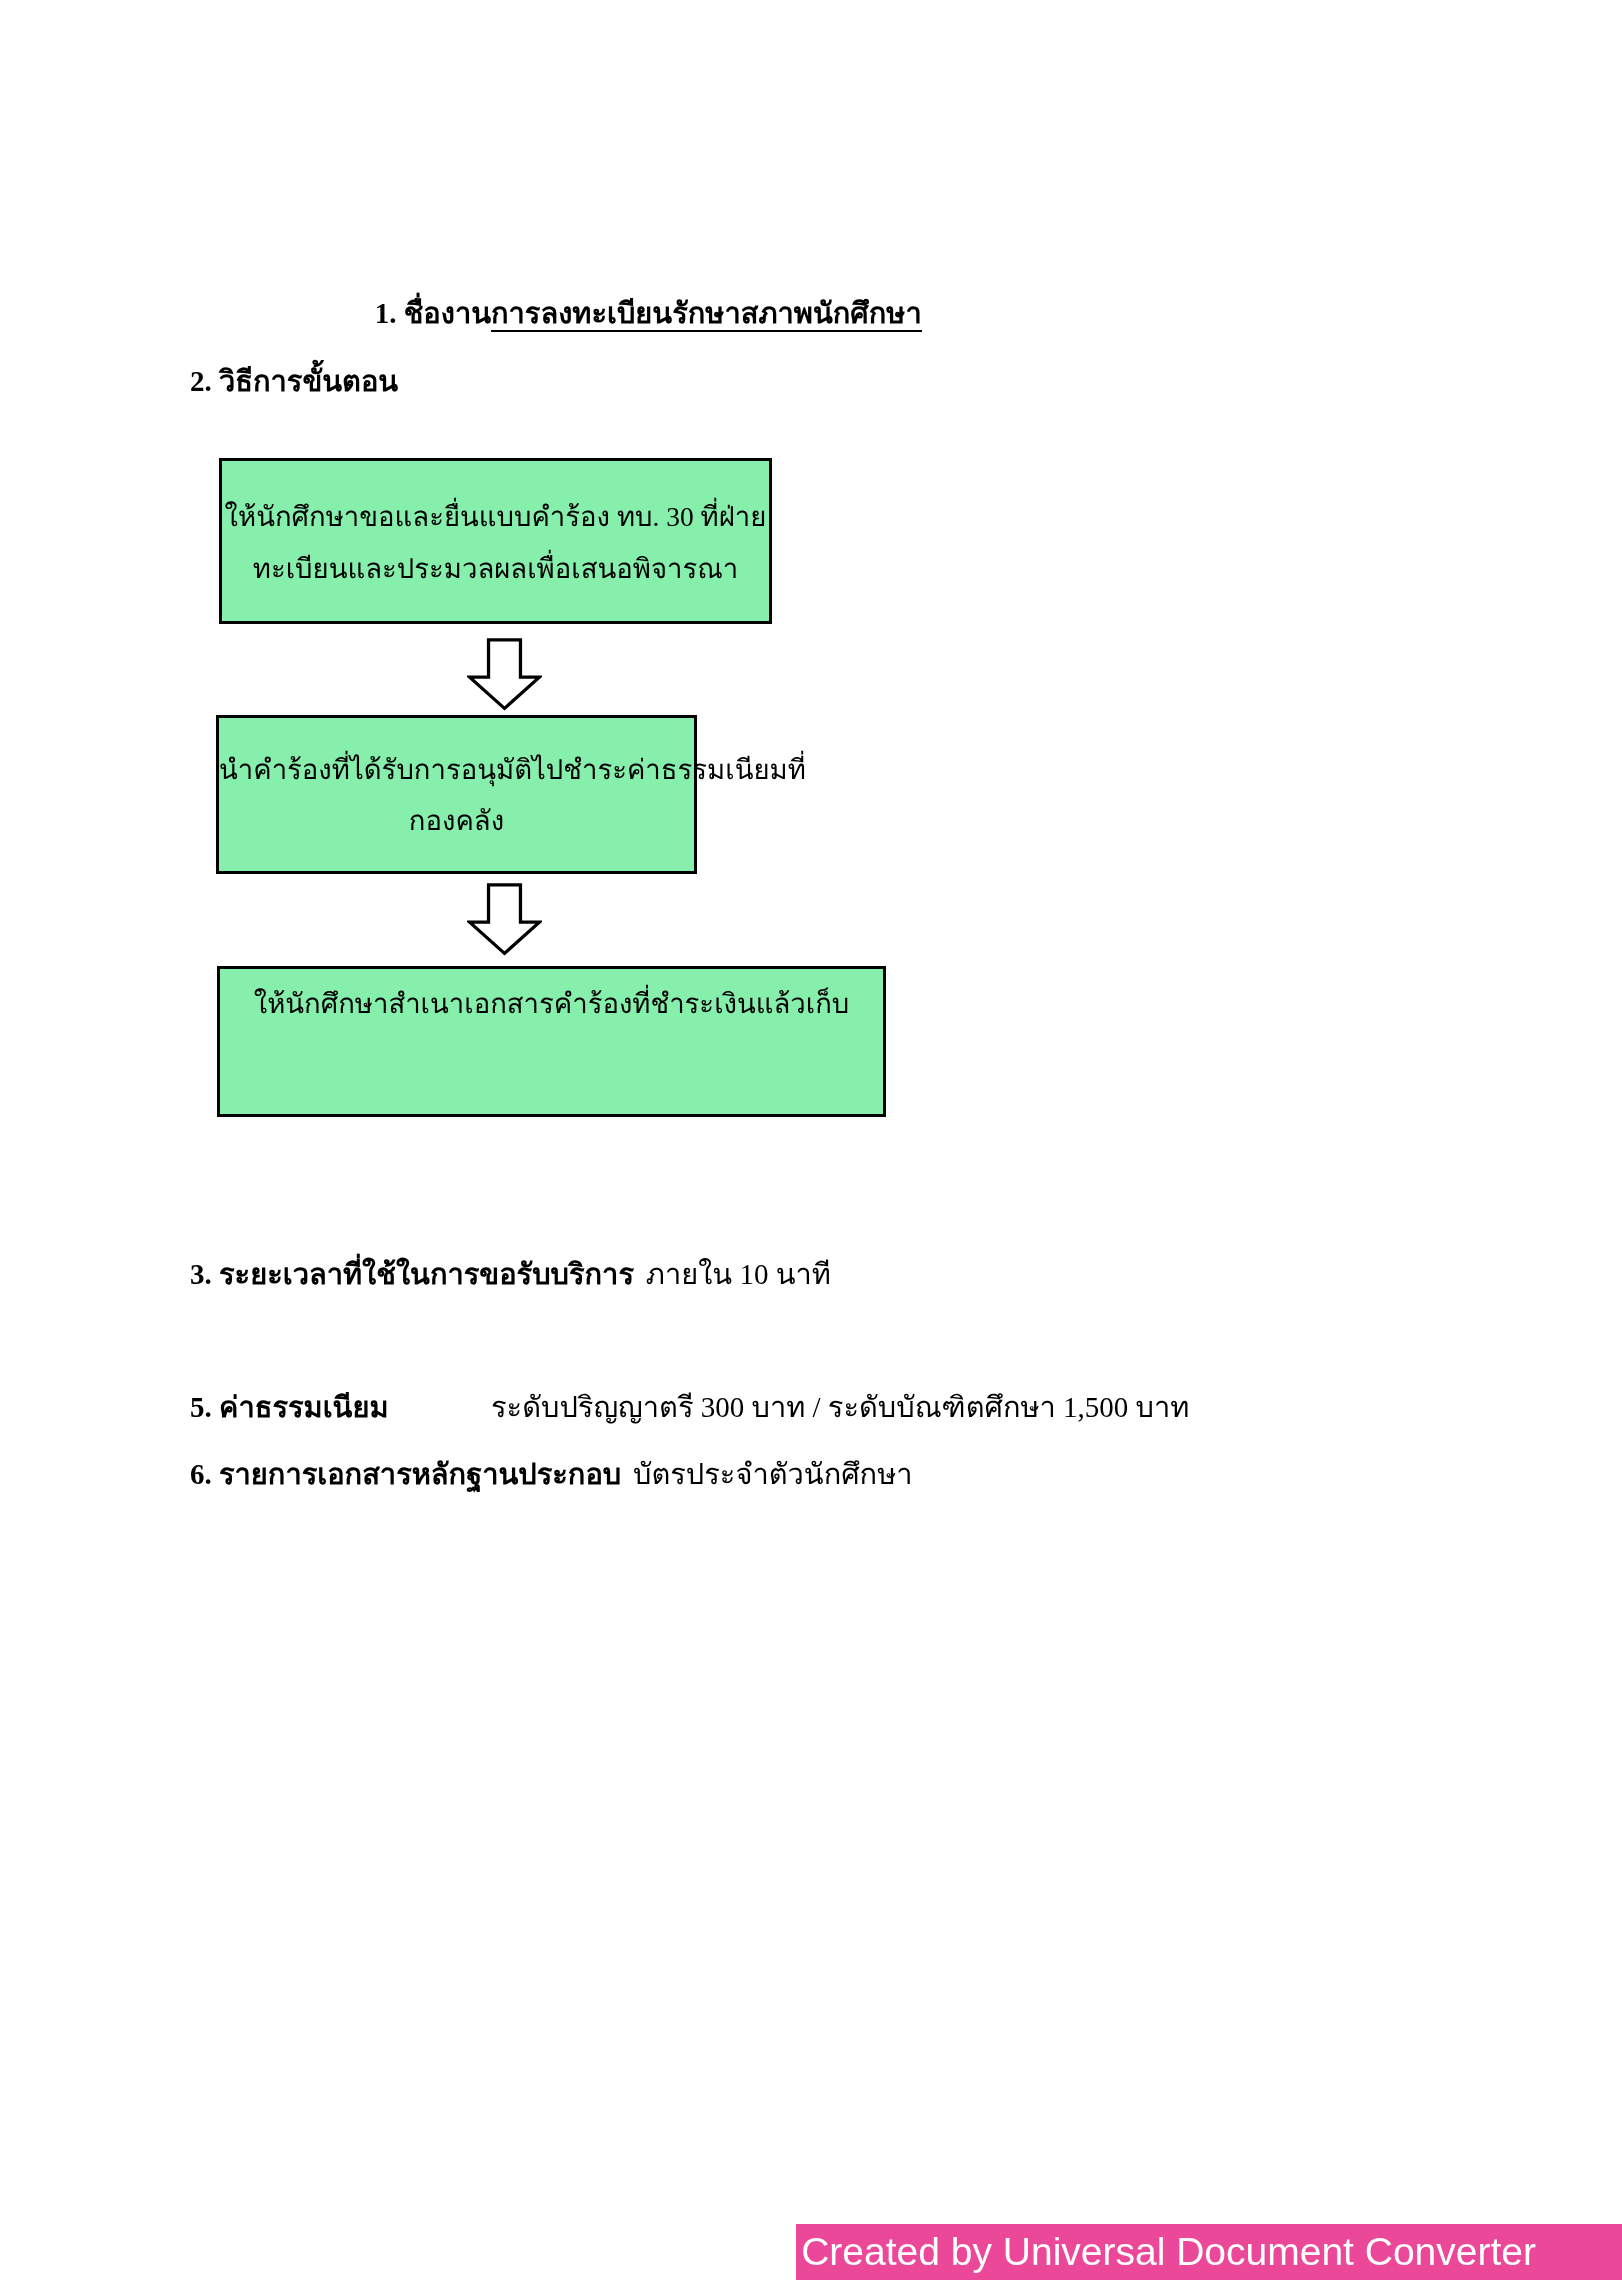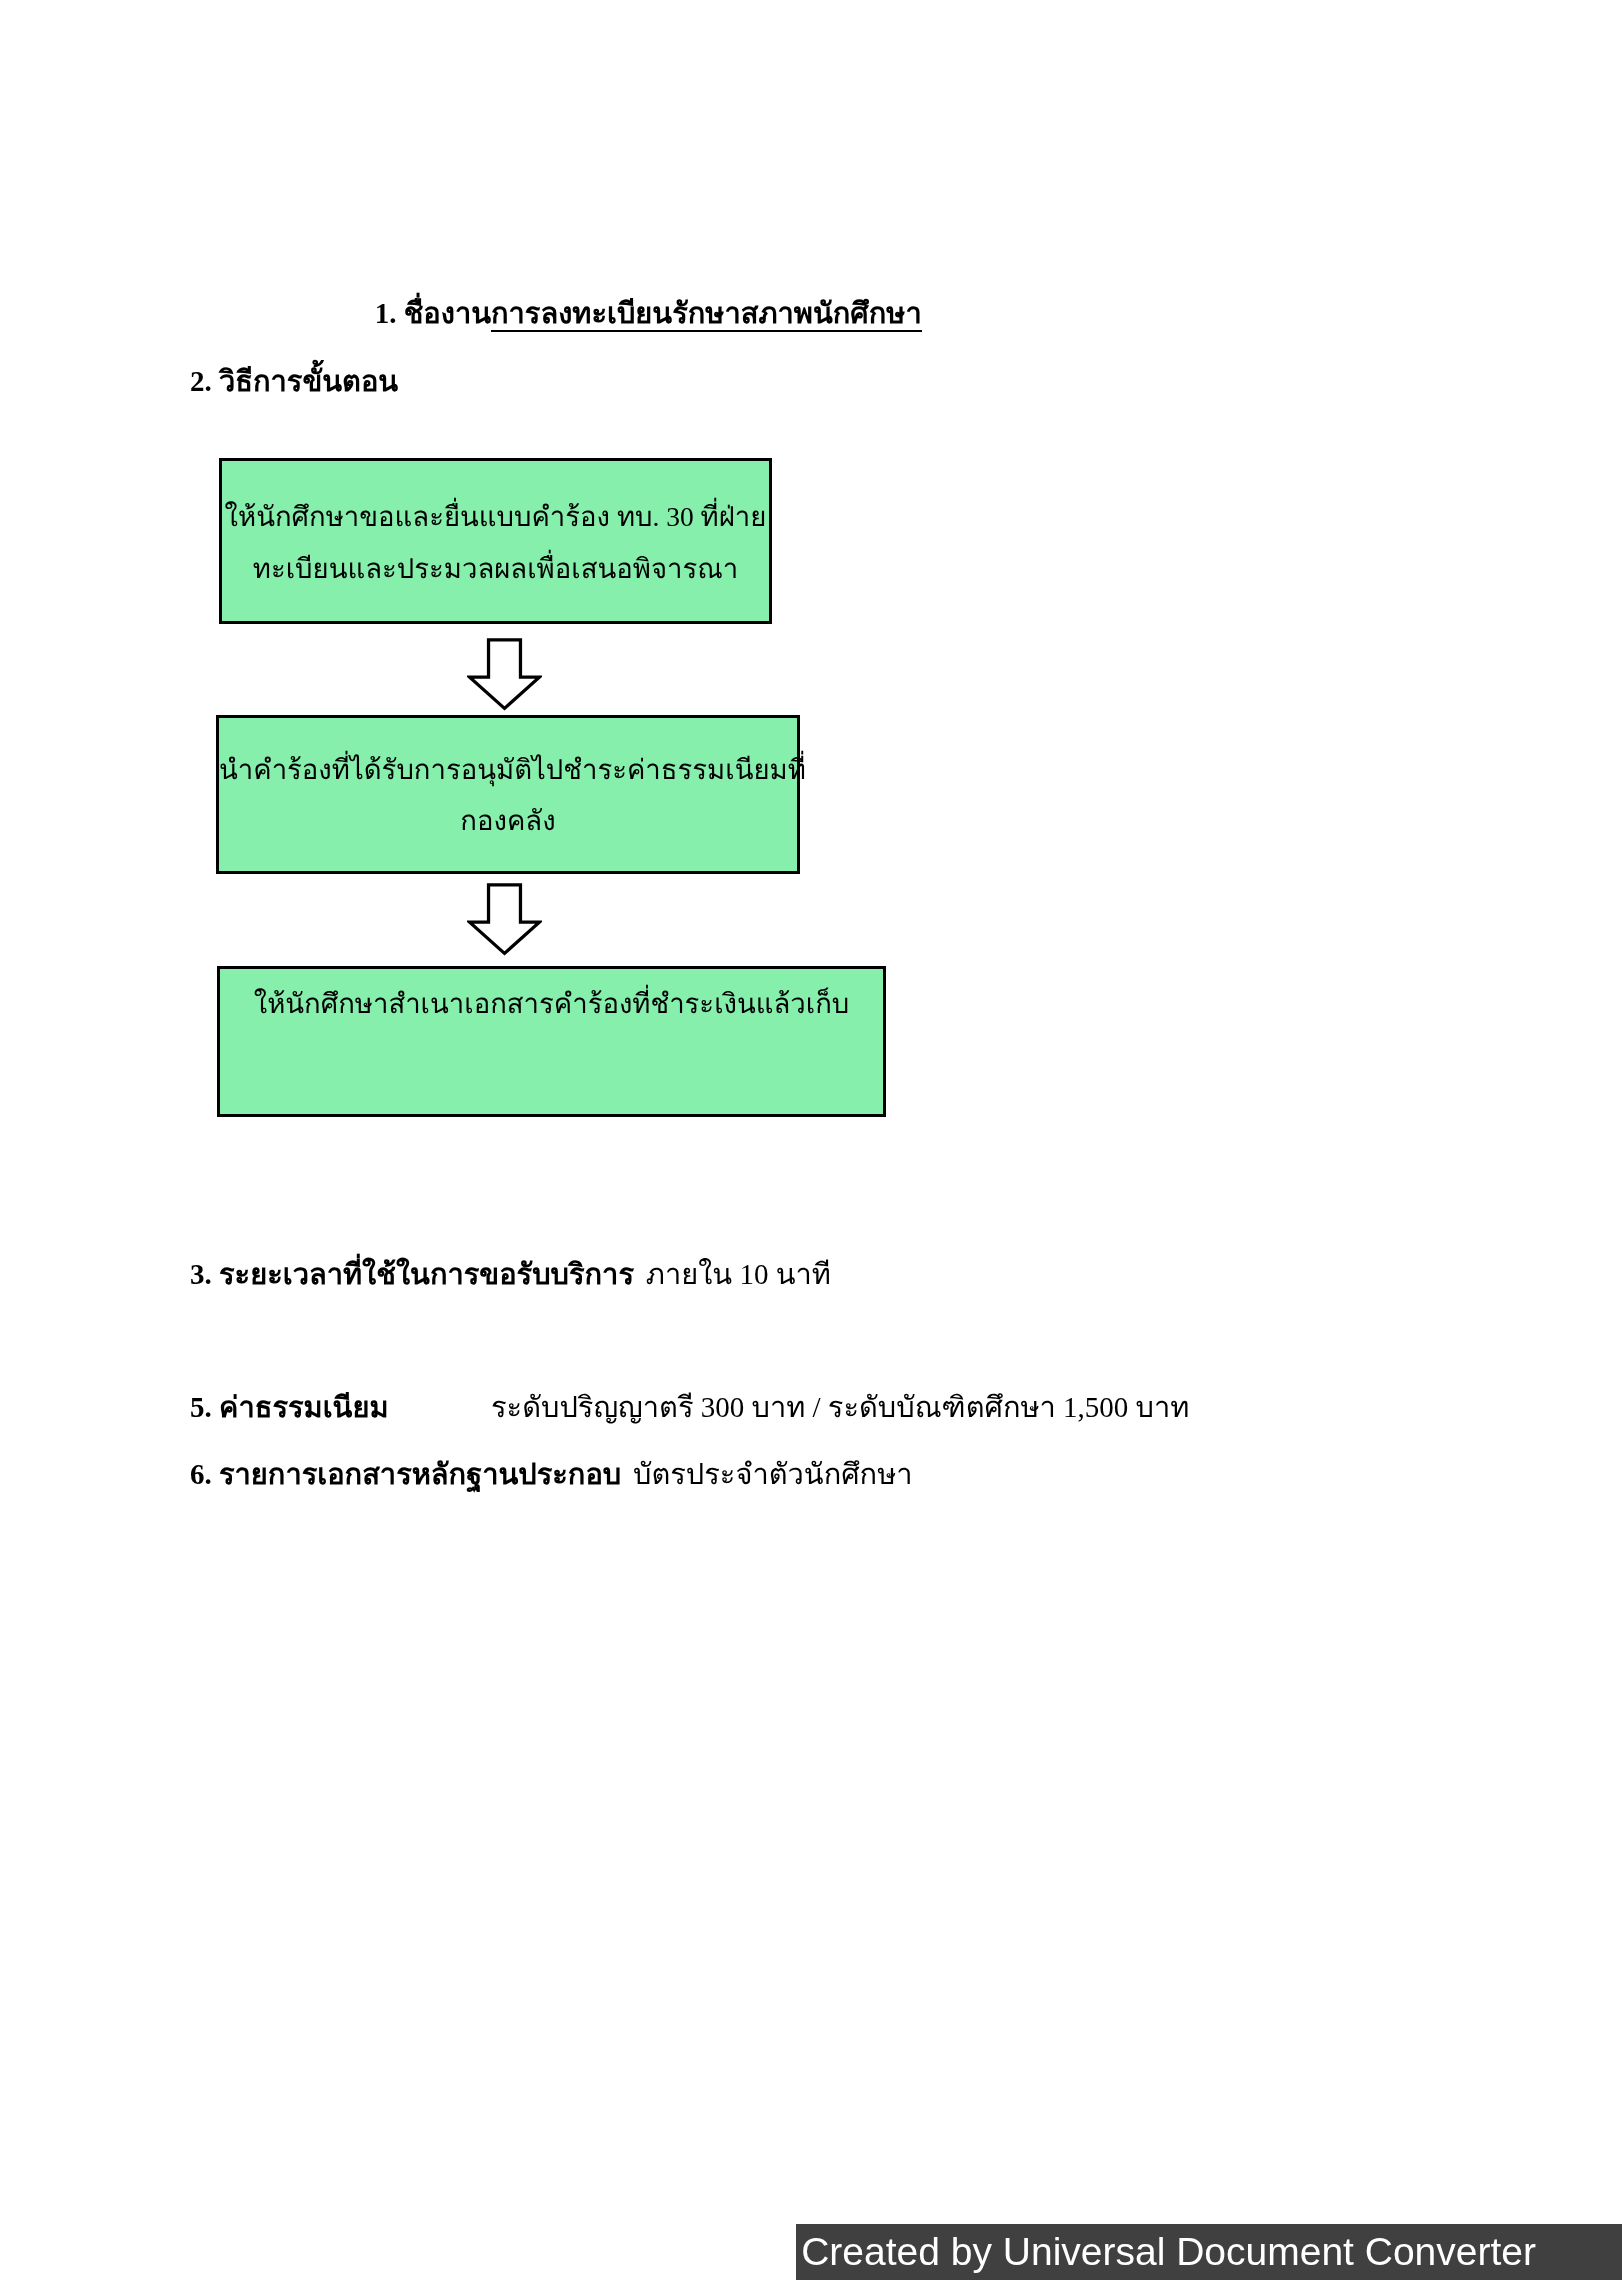--- a/index.html
+++ b/index.html
@@ -29,21 +29,21 @@
     position: absolute;
     border: 3.3px solid #000000;
     background: #86efac;
     box-sizing: border-box;
     text-align: center;
     font-size: 27.5px;
   }
   .flow-box .line { white-space: nowrap; }
   #flow-box-1 { left: 219px; top: 458px;  width: 553px; height: 166px; padding-top: 30px; }
   #flow-box-1 .line { line-height: 52px; }
-  #flow-box-2 { left: 216px; top: 715px; width: 584px; height: 159px; padding-top: 26px; }
+  #flow-box-2 { left: 216px; top: 715px; width: 481px; height: 159px; padding-top: 26px; }
   #flow-box-2 .line { line-height: 51px; }
   #flow-box-3 { left: 217px; top: 966px; width: 669px; height: 151px; padding-top: 10.5px; }
   #flow-box-3 .line { line-height: 48px; }
 
   .down-arrow { position: absolute; width: 75px; height: 73px; }
   #down-arrow-1 { left: 467px; top: 638px; }
   #down-arrow-2 { left: 467px; top: 883px; }
 
   #watermark-bar {
     position: absolute;
@@ -108,18 +108,18 @@
 
 
   <div class="row" id="item-5">
     <span class="tab-lbl">5. ค่าธรรมเนียม</span><span class="val">ระดับปริญญาตรี 300 บาท / ระดับบัณฑิตศึกษา 1,500 บาท</span>
   </div>
 
   <div class="row" id="item-6">
     <span class="lbl">6. รายการเอกสารหลักฐานประกอบ</span><span class="val gap-sm">บัตรประจำตัวนักศึกษา</span>
   </div>
 
-  <div id="watermark-bar" style="background: #404040; color: rgb(255, 255, 255);">
+  <div id="watermark-bar" style="background: #ec4899; color: rgb(255, 255, 255);">
     <span>Created by Universal Document Converter</span>
   </div>
 
 </div>
 
 
 </body></html>

